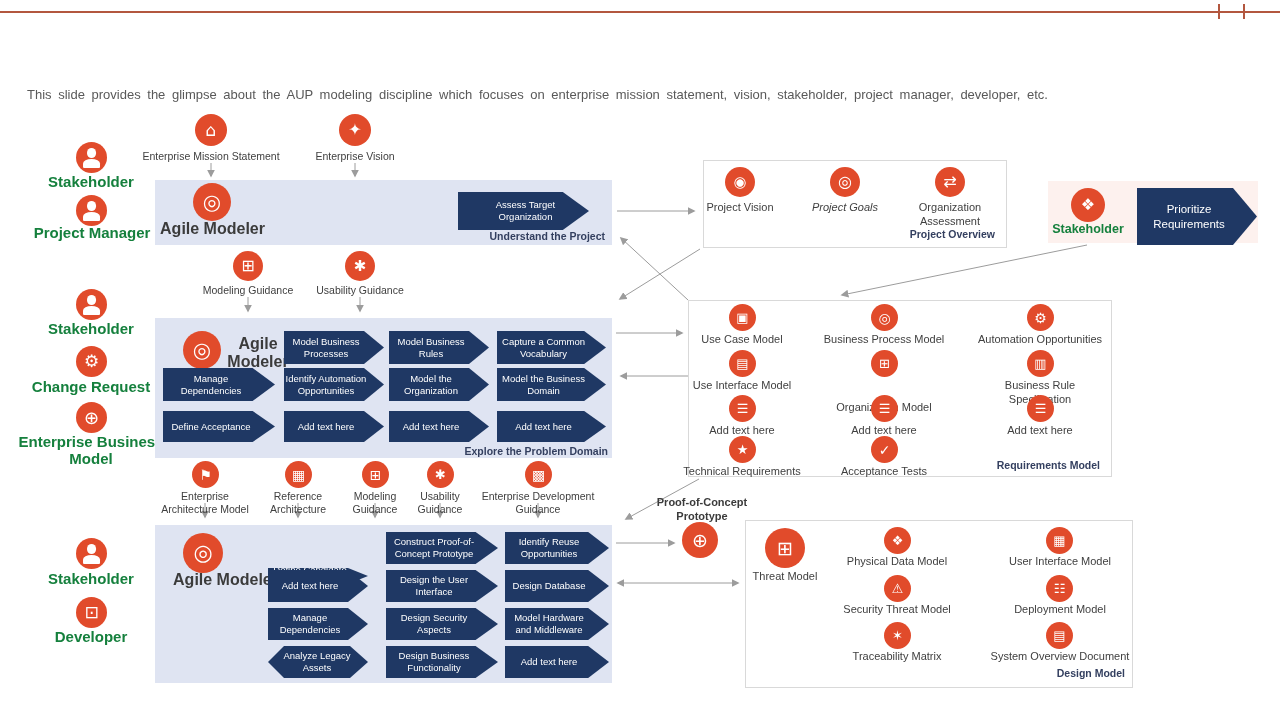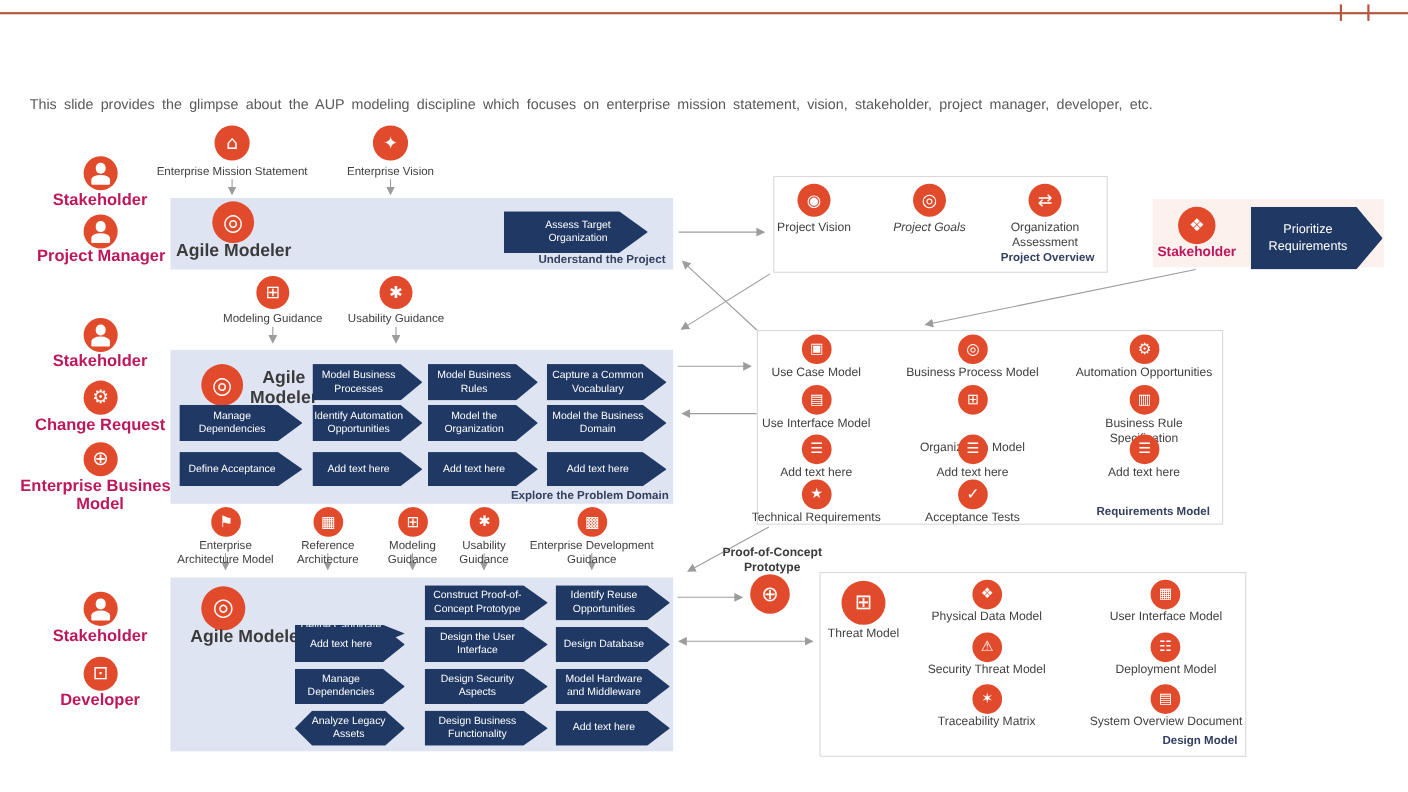--- a/index.html
+++ b/index.html
@@ -6,21 +6,21 @@
   body{font-family:"Liberation Sans",sans-serif;color:#404040;}
   .stage{position:relative;width:1280px;height:720px;overflow:hidden;background:#fff;}
   .toprule{position:absolute;left:0;top:11px;width:1280px;height:2px;background:#B3573F;}
   .toptick{position:absolute;top:4px;width:2px;height:15px;background:#B3573F;}
   .title{position:absolute;left:27px;top:30px;font-size:35px;font-weight:400;color:#3F3F3F;letter-spacing:.5px;}
   .subtitle{position:absolute;left:27px;top:87px;font-size:13px;color:#595959;word-spacing:3px;}
   .circ{position:absolute;background:#E14B2B;border-radius:50%;display:flex;align-items:center;justify-content:center;color:#fff;}
   .circ .g{font-family:"DejaVu Sans",sans-serif;line-height:1;}
   .person::before{content:"";position:absolute;top:19%;left:50%;transform:translateX(-50%);width:32%;height:32%;border-radius:50%;background:#fff;}
   .person::after{content:"";position:absolute;bottom:15%;left:50%;transform:translateX(-50%);width:58%;height:30%;border-radius:50% 50% 8% 8%;background:#fff;}
-  .actor-lbl{position:absolute;text-align:center;color:#be185d;font-weight:bold;font-size:15px;line-height:1.15;}
+  .actor-lbl{position:absolute;text-align:center;color:#15803d;font-weight:bold;font-size:15px;line-height:1.15;}
   .lbl{position:absolute;text-align:center;color:#404040;font-size:10.5px;line-height:1.2;}
   .lbl2{position:absolute;text-align:center;color:#404040;font-size:11px;line-height:1.25;}
   .panel{position:absolute;background:#DFE4F2;}
   .pinkpanel{position:absolute;background:#FDF1EE;}
   .wbox{position:absolute;background:#fff;border:1px solid #D9D9D9;box-sizing:border-box;}
   .navarrow{position:absolute;background:#1F3864;color:#fff;display:flex;align-items:center;justify-content:center;text-align:center;font-size:9.5px;line-height:1.25;clip-path:polygon(0 0,80% 0,100% 50%,80% 100%,0 100%);padding-right:16px;box-sizing:border-box;}
   .navarrow.both{clip-path:polygon(0 50%,16% 0,82% 0,100% 50%,82% 100%,16% 100%);padding-left:14px;}
   .navarrow.big{font-size:11.5px;}
   .am-lbl{position:absolute;font-weight:bold;font-size:16px;color:#3B3B3B;text-align:center;line-height:1.15;}
   .cap{position:absolute;font-weight:bold;font-size:10.5px;color:#333F5F;text-align:right;}

